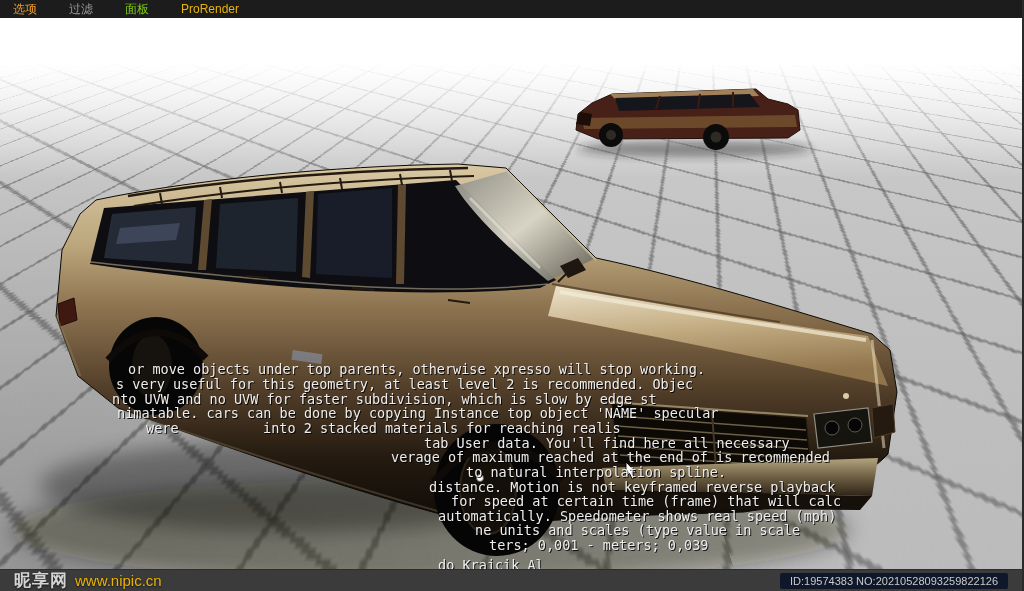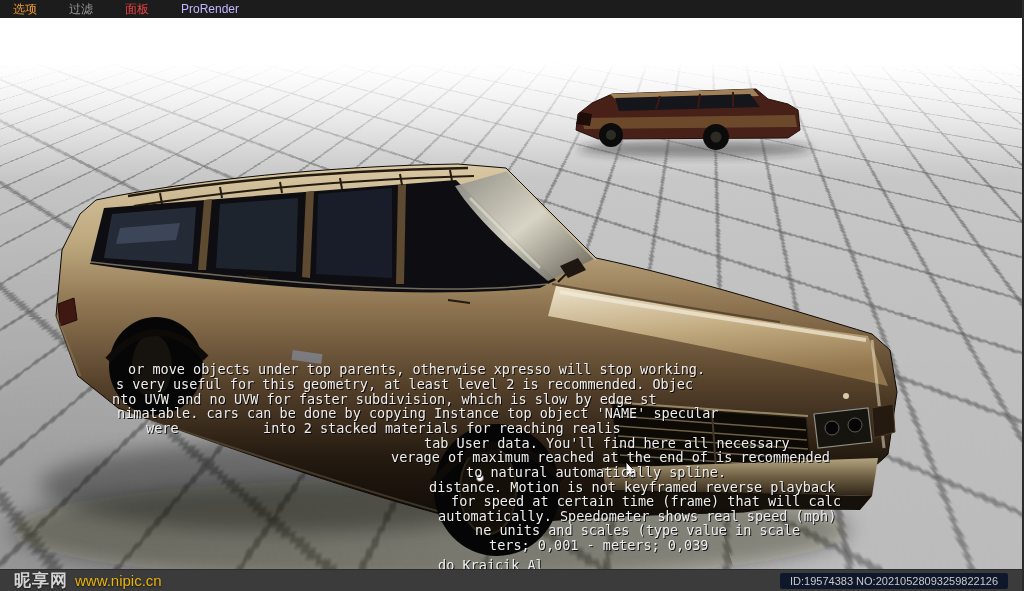--- a/index.html
+++ b/index.html
@@ -49,22 +49,22 @@
              border-radius:2px; white-space:nowrap; }
 </style>
 </head>
 <body>
 
 <div class="app">
 
   <div class="menubar">
       <span class="menu-item" style="color: rgb(237, 155, 47);">选项</span>
       <span class="menu-item" style="color: rgb(155, 155, 155);">过滤</span>
-      <span class="menu-item" style="color: #ef4444;">面板</span>
-      <span class="menu-item" style="color: #c4b5fd;">ProRender</span>
+      <span class="menu-item" style="color: #84cc16;">面板</span>
+      <span class="menu-item" style="color: #eab308;">ProRender</span>
     </div>
 
   <div class="viewport">
     <div class="floor"></div>
     <div class="haze"></div>
     <div class="corner-shade"></div>
 
     <svg class="scene" viewBox="0 0 1024 551">
       <defs>
         <linearGradient id="bodyGrad" x1="0" y1="0" x2="0" y2="1">
@@ -205,21 +205,21 @@
 
     <div class="notes-overlay">
         <div class="note-line" style="left: 128px; top: 344px;">or move objects under top parents, otherwise xpresso will stop working.</div>
         <div class="note-line" style="left: 116px; top: 359px;">s very useful for this geometry, at least level 2 is recommended. Objec</div>
         <div class="note-line" style="left: 112px; top: 374px;">nto UVW and no UVW for faster subdivision, which is slow by edge st</div>
         <div class="note-line" style="left: 117px; top: 388px;">nimatable. cars can be done by copying Instance top object 'NAME' specular</div>
         <div class="note-line" style="left: 146px; top: 403px;">were</div>
         <div class="note-line" style="left: 263px; top: 403px;">into 2 stacked materials for reaching realis</div>
         <div class="note-line" style="left: 424px; top: 418px;">tab User data. You'll find here all necessary</div>
         <div class="note-line" style="left: 391px; top: 432px;">verage of maximum reached at the end of is recommended</div>
-        <div class="note-line" style="left: 466px; top: 447px;">to natural automatically spline.</div>
+        <div class="note-line" style="left: 466px; top: 447px;">to natural interpolation spline.</div>
         <div class="note-line" style="left: 429px; top: 462px;">distance. Motion is not keyframed reverse playback</div>
         <div class="note-line" style="left: 451px; top: 476px;">for speed at certain time (frame) that will calc</div>
         <div class="note-line" style="left: 438px; top: 491px;">automatically. Speedometer shows real speed (mph)</div>
         <div class="note-line" style="left: 475px; top: 505px;">ne units and scales (type value in scale</div>
         <div class="note-line" style="left: 489px; top: 520px;">ters; 0,001 - meters; 0,039</div>
         <div class="note-line" style="left: 438px; top: 540px;">do Krajcik Al</div>
       </div>
   </div>
 
   <div class="footer">

